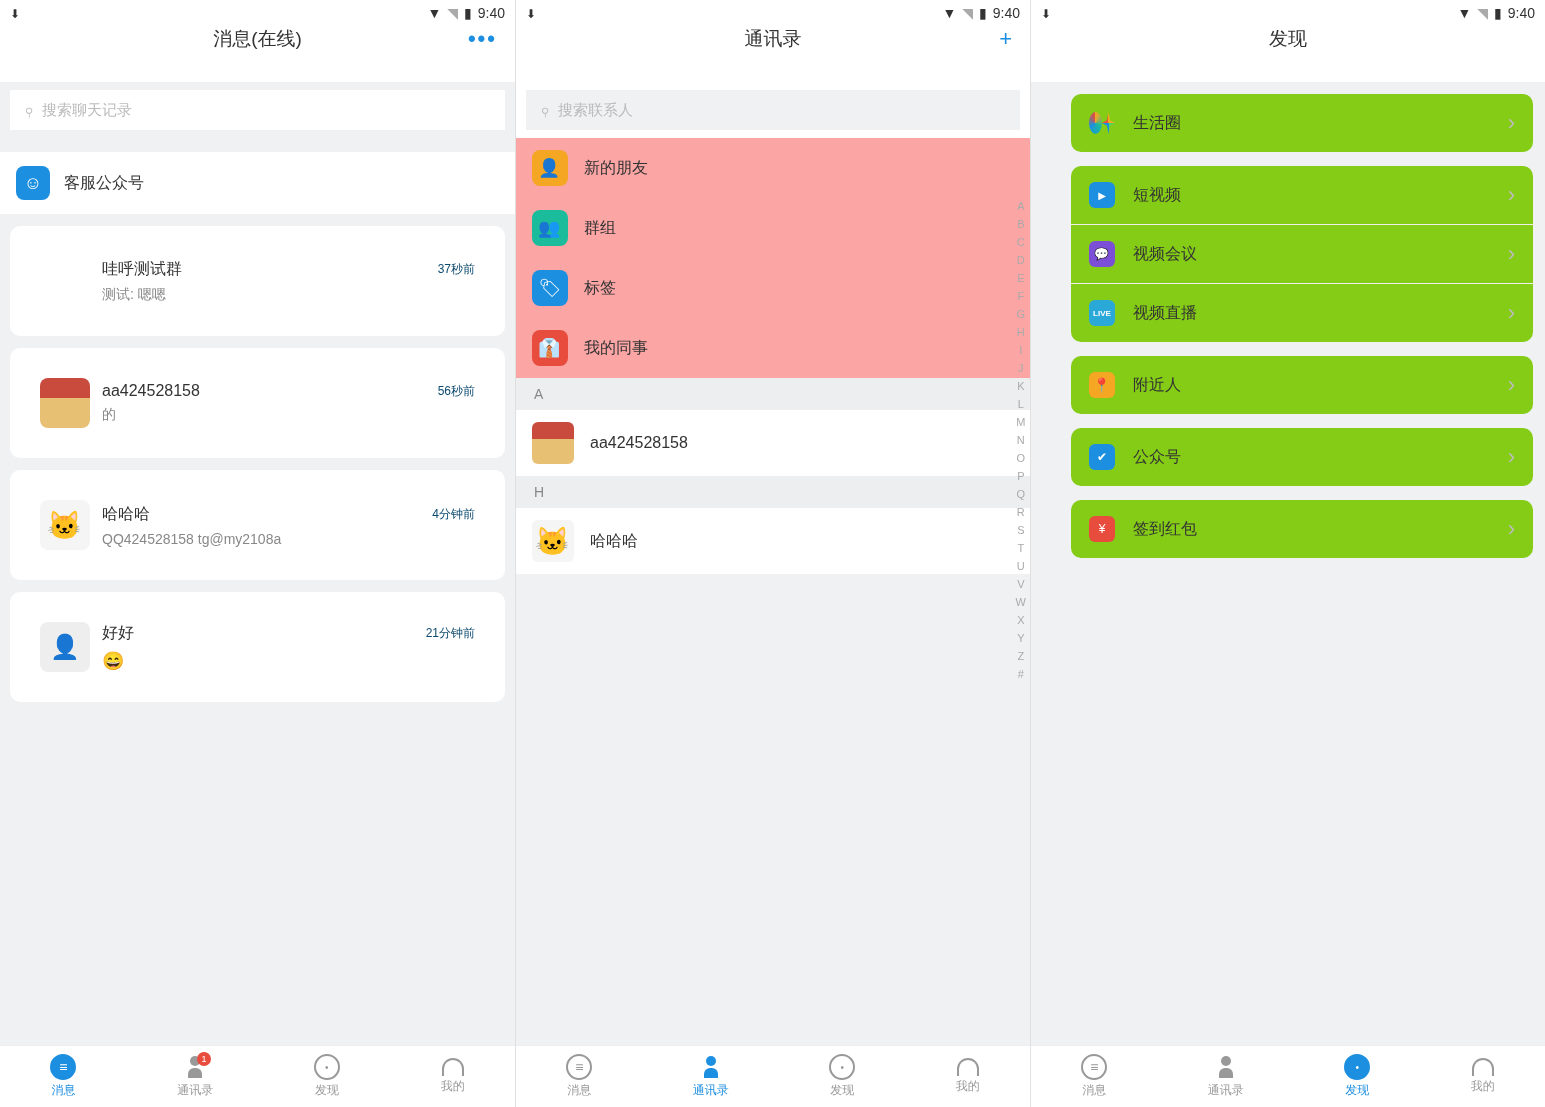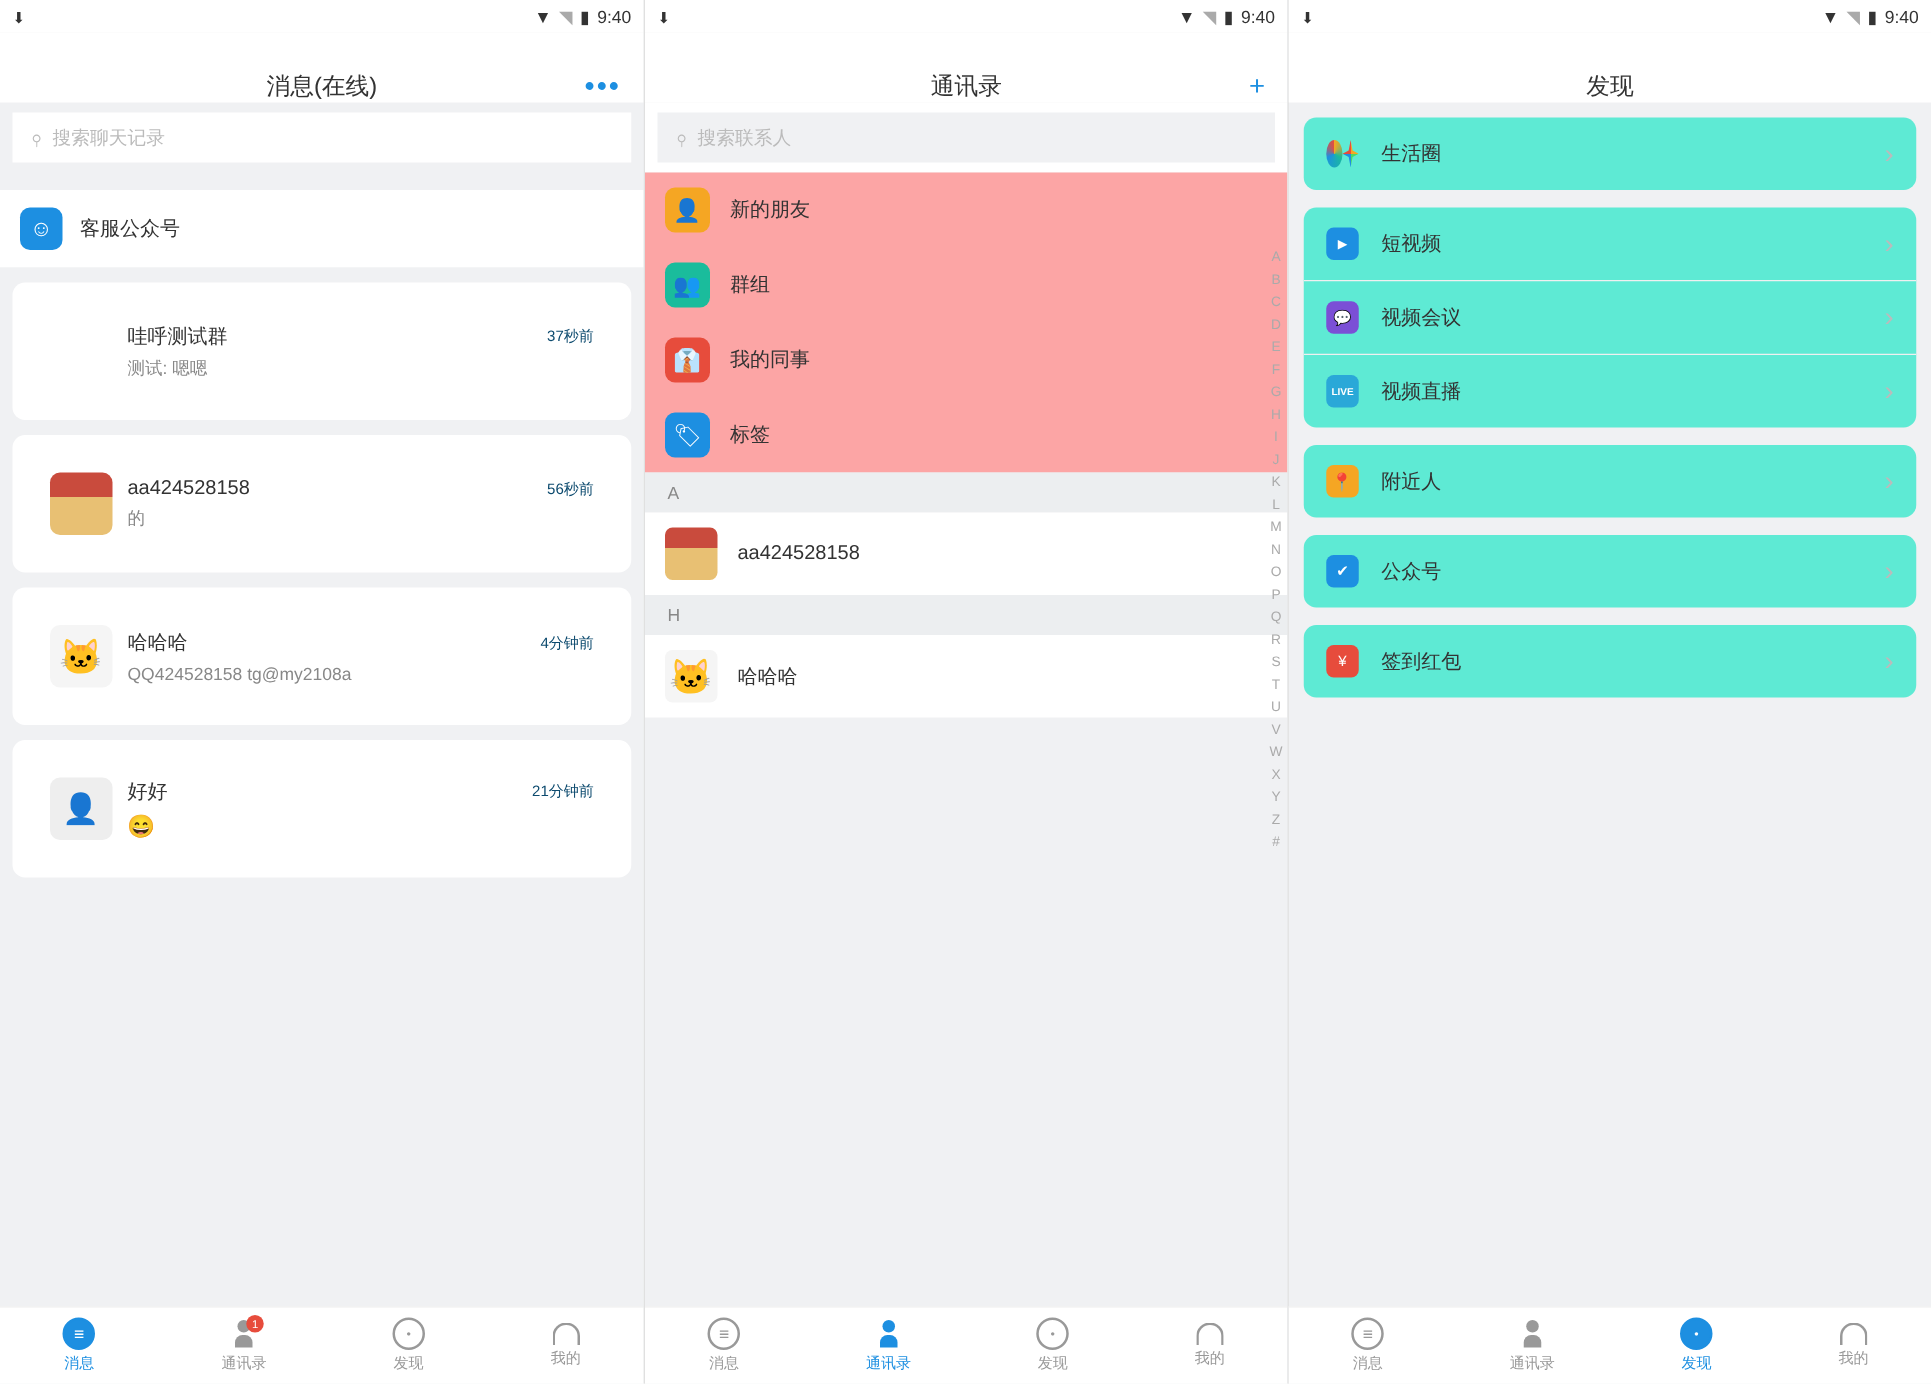--- a/index.html
+++ b/index.html
@@ -7,21 +7,21 @@
 .screen { width: 515px; height: 100%; background: #f0f1f3; display: flex; flex-direction: column; position: relative; }
 .screen + .screen { border-left: 1px solid #e0e0e0; }
 
 
 .status-bar { height: 26px; background: #fff; display: flex; align-items: center; justify-content: space-between; padding: 0 10px; font-size: 14px; color: #333; }
 .status-left, .status-right { display: flex; align-items: center; gap: 6px; }
 .dl-icon::before { content: "⬇"; font-size: 12px; }
 .clock { font-weight: 500; }
 
 
-.header { height: 56px; background: #fff; display: flex; align-items: flex-end; justify-content: center; position: relative; }
+.header { height: 56px; background: #fff; display: flex; align-items: flex-start; justify-content: center; position: relative; }
 .header-title { font-size: 19px; color: #333; font-weight: 500; }
 .header-action { position: absolute; right: 18px; font-size: 22px; color: #1d8fe1; cursor: pointer; }
 .header-action.dots { letter-spacing: 2px; font-weight: bold; }
 
 
 .search-wrap { padding: 8px 10px 10px; background: #f0f1f3; }
 .search-box { background: #fff; border-radius: 0; height: 40px; display: flex; align-items: center; padding: 0 14px; color: #bbb; font-size: 15px; gap: 8px; }
 .search-icon::before { content: "⌕"; font-size: 18px; color: #bbb; transform: rotate(-45deg); display: inline-block; }
 
 
@@ -62,21 +62,21 @@
 .section-header { background: #eceef0; padding: 8px 18px; font-size: 14px; color: #888; font-weight: 500; }
 .contact-row { background: #fff; display: flex; align-items: center; padding: 12px 16px; gap: 16px; }
 .contact-row .avatar { width: 42px; height: 42px; border-radius: 6px; }
 .contact-name { font-size: 16px; color: #333; }
 
 .alpha-index { position: absolute; right: 4px; top: 200px; display: flex; flex-direction: column; gap: 6px; font-size: 11px; color: #aaa; align-items: center; }
 .alpha-index span { cursor: pointer; }
 
 
 .discover-body { padding: 12px; display: flex; flex-direction: column; gap: 14px; }
-.discover-group { background: #5eead4; border-radius: 10px; overflow: hidden; }
+.discover-group { background: #84cc16; border-radius: 10px; overflow: hidden; margin-left: 28px; }
 .discover-row { display: flex; align-items: center; padding: 16px 18px; gap: 18px; }
 .discover-row + .discover-row { border-top: 1px solid #f0f0f0; }
 .dicon { width: 26px; height: 26px; border-radius: 6px; display: flex; align-items: center; justify-content: center; color: #fff; font-size: 14px; }
 .dicon.pinwheel::before { content: "✦"; background: none; color: transparent; background: conic-gradient(#f5a623, #1abc9c, #1d8fe1, #e74c3c); border-radius: 50%; width: 22px; height: 22px; }
 .dicon.pinwheel { background: none; }
 .dicon.pinwheel span { display: inline-block; width: 22px; height: 22px; background: conic-gradient(#f5a623 0 25%, #4cd964 25% 50%, #1d8fe1 50% 75%, #e74c3c 75%); clip-path: polygon(50% 0, 62% 38%, 100% 50%, 62% 62%, 50% 100%, 38% 62%, 0 50%, 38% 38%); }
 .dicon.video { background: #1d8fe1; } .dicon.video::before { content: "▶"; font-size: 10px; }
 .dicon.meeting { background: #7b4fd6; } .dicon.meeting::before { content: "💬"; font-size: 12px; }
 .dicon.live { background: #2aa8d8; font-size: 8px; font-weight: bold; } 
 .dicon.pin { background: #f5a623; } .dicon.pin::before { content: "📍"; font-size: 14px; }
@@ -229,26 +229,26 @@
   <div class="contact-nav">
     <div class="contact-nav-item">
       <span class="cicon orange"></span>
       <span class="citem-label">新的朋友</span>
     </div>
     <div class="contact-nav-item">
       <span class="cicon teal"></span>
       <span class="citem-label">群组</span>
     </div>
     <div class="contact-nav-item">
+      <span class="cicon blue"></span>
+      <span class="citem-label">标签</span>
+    </div>
+    <div class="contact-nav-item">
       <span class="cicon red"></span>
       <span class="citem-label">我的同事</span>
-    </div>
-    <div class="contact-nav-item">
-      <span class="cicon blue"></span>
-      <span class="citem-label">标签</span>
     </div>
   </div>
 
   <div class="section-header">A</div>
   <div class="contact-row">
     <div class="avatar man"></div>
     <span class="contact-name">aa424528158</span>
   </div>
   <div class="section-header">H</div>
   <div class="contact-row">

